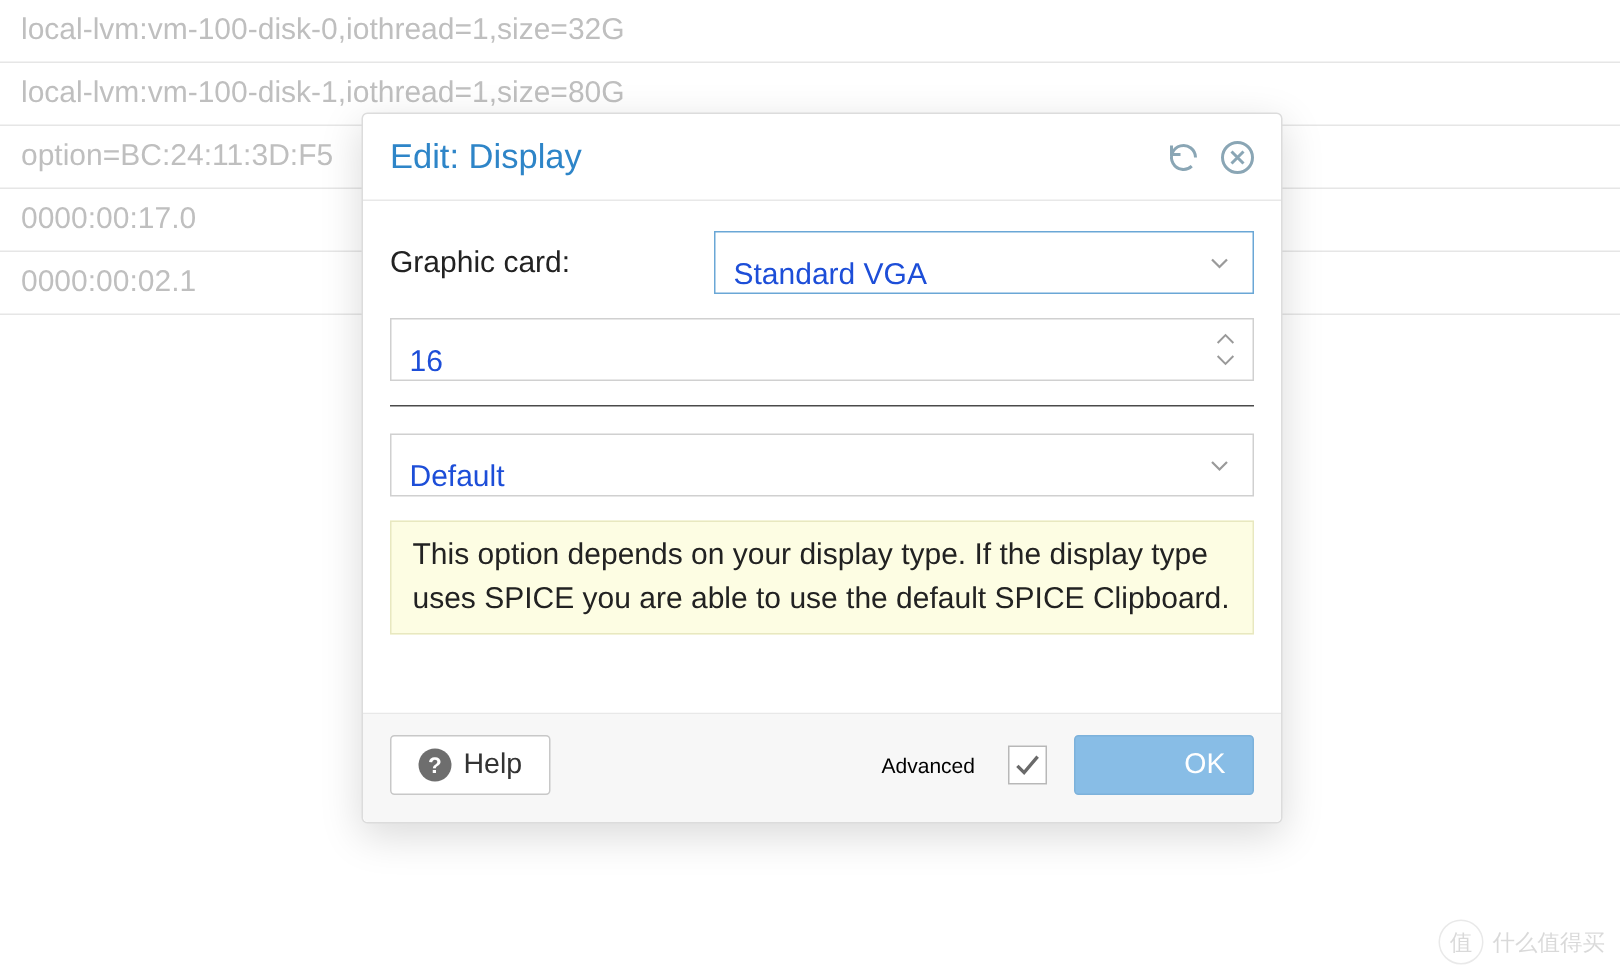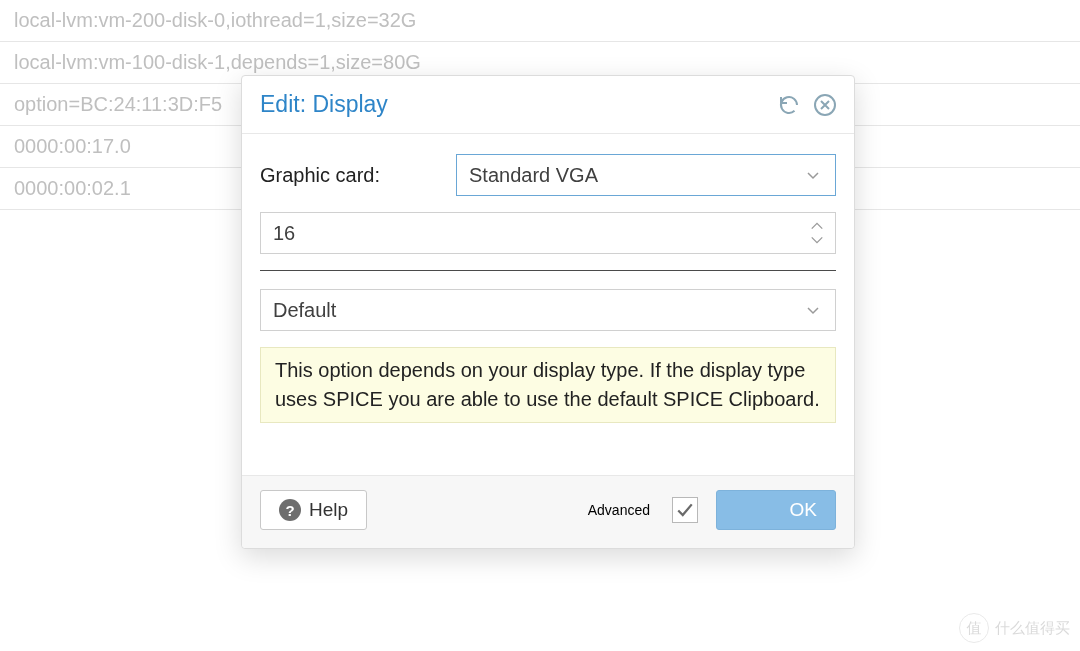--- a/index.html
+++ b/index.html
@@ -57,41 +57,42 @@
       color: #8aa6b5; cursor: pointer;
     }
     .icon-btn svg { width: 24px; height: 24px; }
 
     .modal-body { padding: 20px 18px 8px 18px; }
 
     .form-row {
       display: flex;
       align-items: center;
       margin-bottom: 16px;
+      gap: 20px;
     }
     .form-label {
       width: 196px;
       color: #222;
       font-size: 20px;
     }
     .form-field {
       flex: 1;
       position: relative;
     }
 
     .field-select, .field-spinner {
       width: 100%;
       height: 42px;
       border: 1px solid #d0d0d0;
       background: #fff;
       display: flex;
-      align-items: center;
+      align-items: flex-end;
       padding: 0 18px 0 12px;
       font-size: 20px;
-      color: #404040;
+      color: #1d4ed8;
       position: relative;
     }
     .field-select.focused { border-color: #6aa7d6; }
 
     .dropdown-caret {
       position: absolute;
       right: 8px; top: 0; bottom: 0;
       width: 28px;
       display: flex; align-items: center; justify-content: center;
       color: #9a9a9a;
@@ -195,22 +196,22 @@
       width: 30px; height: 30px; border-radius: 50%;
       border: 1px solid #888;
       display:flex; align-items:center; justify-content:center;
       font-size: 15px;
     }
   </style>
 </head>
 <body>
 
 <div class="bg-list">
-  <div class="bg-row">local-lvm:vm-200-disk-0,iothread=1,size=32G</div>
-  <div class="bg-row">local-lvm:vm-100-disk-1,depends=1,size=80G</div>
+  <div class="bg-row">local-lvm:vm-100-disk-0,iothread=1,size=32G</div>
+  <div class="bg-row">local-lvm:vm-100-disk-1,iothread=1,size=80G</div>
   <div class="bg-row">option=BC:24:11:3D:F5</div>
   <div class="bg-row">0000:00:17.0</div>
   <div class="bg-row">0000:00:02.1</div>
 </div>
 
 <div class="modal">
   <div class="modal-header">
     <div class="modal-title">Edit: Display</div>
     <div class="header-icons">
       <div class="icon-btn">

